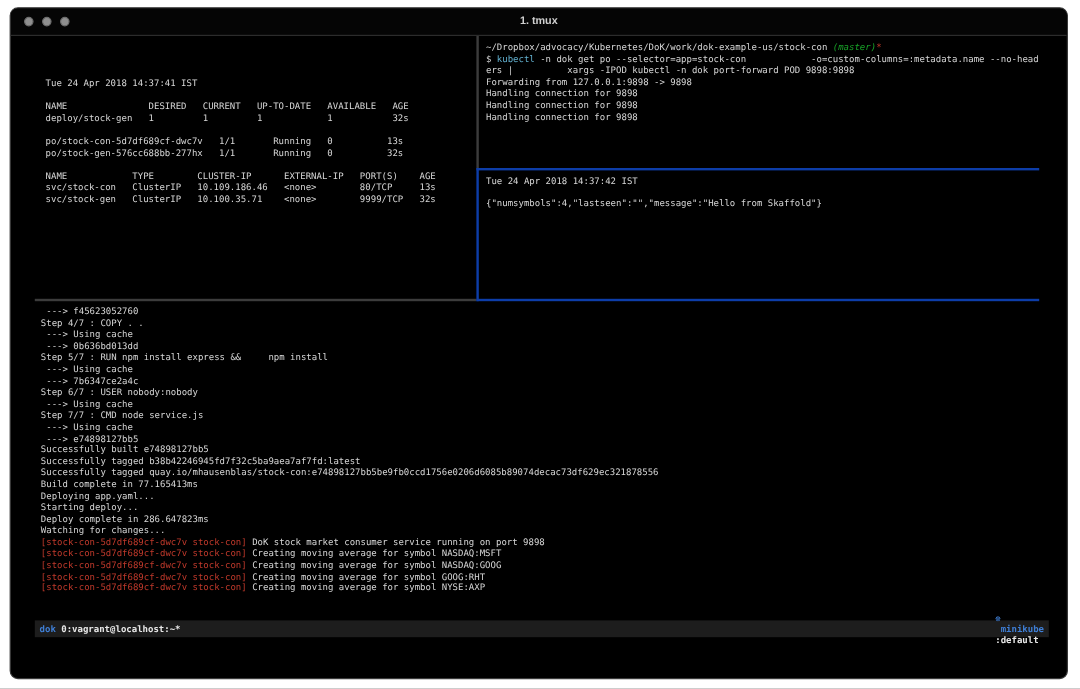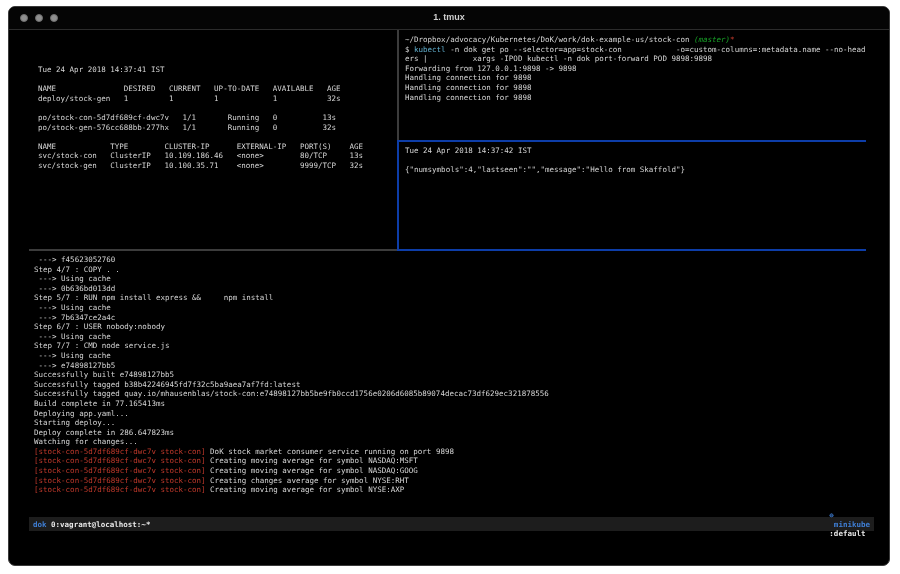--- a/index.html
+++ b/index.html
@@ -115,21 +115,21 @@
         <div class="tl"><span>Successfully tagged b38b42246945fd7f32c5ba9aea7af7fd:latest</span></div>
         <div class="tl"><span>Successfully tagged quay.io/mhausenblas/stock-con:e74898127bb5be9fb0ccd1756e0206d6085b89074decac73df629ec321878556</span></div>
         <div class="tl"><span>Build complete in 77.165413ms</span></div>
         <div class="tl"><span>Deploying app.yaml...</span></div>
         <div class="tl"><span>Starting deploy...</span></div>
         <div class="tl"><span>Deploy complete in 286.647823ms</span></div>
         <div class="tl"><span>Watching for changes...</span></div>
         <div class="tl"><span class="red">[stock-con-5d7df689cf-dwc7v stock-con]</span><span> DoK stock market consumer service running on port 9898</span></div>
         <div class="tl"><span class="red">[stock-con-5d7df689cf-dwc7v stock-con]</span><span> Creating moving average for symbol NASDAQ:MSFT</span></div>
         <div class="tl"><span class="red">[stock-con-5d7df689cf-dwc7v stock-con]</span><span> Creating moving average for symbol NASDAQ:GOOG</span></div>
-        <div class="tl"><span class="red">[stock-con-5d7df689cf-dwc7v stock-con]</span><span> Creating changes average for symbol NYSE:RHT</span></div>
+        <div class="tl"><span class="red">[stock-con-5d7df689cf-dwc7v stock-con]</span><span> Creating moving average for symbol GOOG:RHT</span></div>
         <div class="tl"><span class="red">[stock-con-5d7df689cf-dwc7v stock-con]</span><span> Creating moving average for symbol NYSE:AXP</span></div>
       </div>
 
     <div class="vdiv vdiv-top gray"></div>
     <div class="vdiv vdiv-active blue"></div>
     <div class="hdiv hdiv-right blue"></div>
     <div class="hdiv hdiv-left gray"></div>
     <div class="hdiv hdiv-active blue"></div>
 
     <div class="statusbar">

